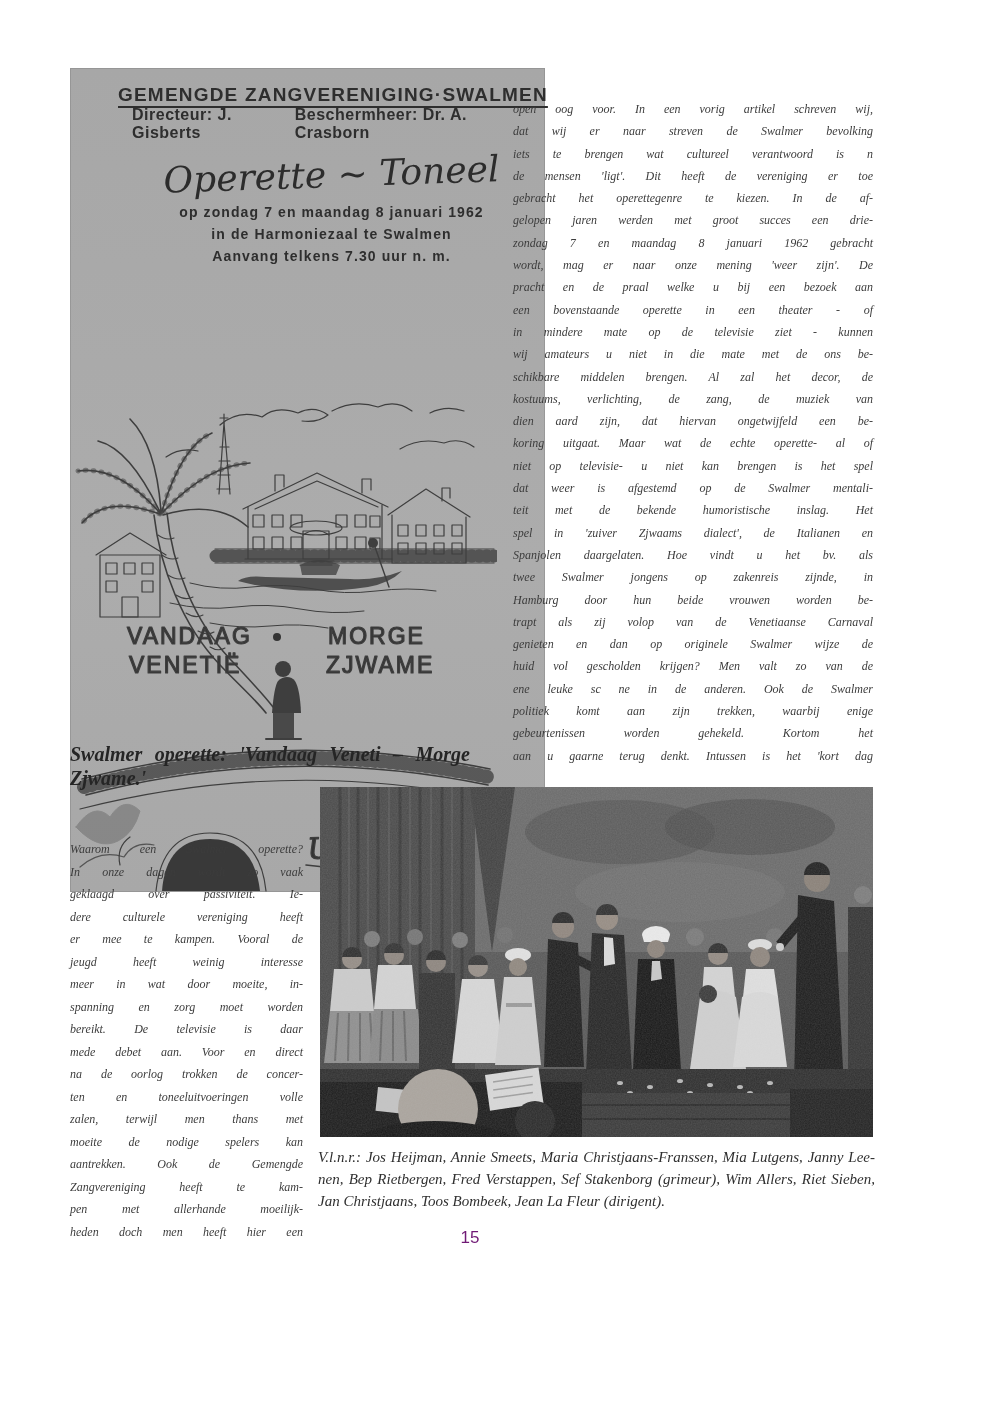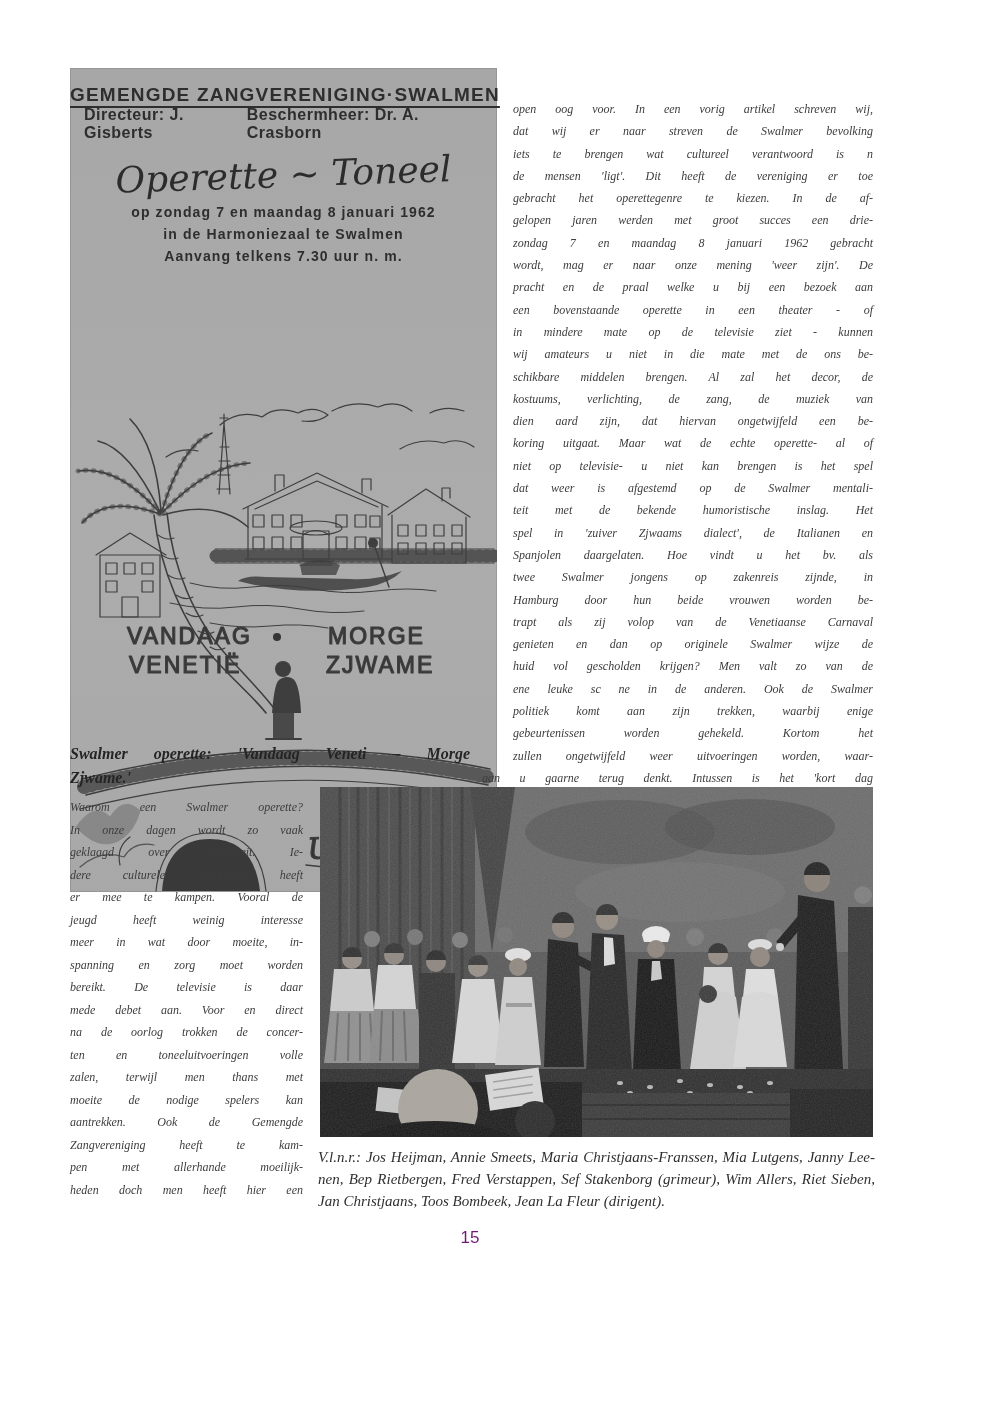--- a/index.html
+++ b/index.html
@@ -2,48 +2,48 @@
 <html style="--poster-bg: #a9a9a9; --poster-ink: #2e2e2e; --ink: #3c3c3c;"><head>
 <meta charset="utf-8">
 <style>
   html,body{margin:0;padding:0;background:#ffffff;}
   .page{position:relative;width:1000px;height:1415px;background:#ffffff;overflow:hidden;
         font-family:"Liberation Serif",serif;}
 
   
   .poster{position:absolute;left:70px;top:68px;width:427px;height:824px;
           background:linear-gradient(180deg,#a7a7a7,#acacac 60%,#a8a8a8);
-          box-shadow:inset 0 0 0 1px rgba(0,0,0,.10);}
+          box-shadow:inset 0 0 0 1px rgba(0,0,0,.10);padding-left:48px;}
   .poster-title{margin-top:16px;text-align:center;font-family:"Liberation Sans",sans-serif;
           font-weight:600;font-size:19px;letter-spacing:1.2px;color:var(--poster-ink,#2e2e2e);
           text-decoration:underline;text-underline-offset:5px;text-decoration-thickness:1.5px;
           white-space:nowrap;}
   .poster-sub{display:flex;justify-content:center;padding:0 14px;
           font-family:"Liberation Sans",sans-serif;font-weight:700;font-size:16px;
           letter-spacing:.5px;color:var(--poster-ink,#2e2e2e);}
   .poster-script{margin-top:12px;text-align:center;font-family:"DejaVu Serif",serif;
           font-style:italic;font-size:36px;color:#2c2c2c;transform:rotate(-2deg);}
   .poster-info{margin-top:6px;font-family:"Liberation Sans",sans-serif;font-weight:700;
           font-size:14px;letter-spacing:1.1px;line-height:22px;color:var(--poster-ink,#2e2e2e);}
   .poster-info .tline{text-align:right;text-align-last:center;}
   .poster-art{position:absolute;left:0;bottom:0;width:427px;height:495px;}
   .lbl{font-family:"Liberation Sans",sans-serif;font-size:23px;letter-spacing:2px;fill:#353535;}
   .script-lbl{font-family:"DejaVu Serif",serif;font-style:italic;font-size:29px;fill:#333333;}
 
   
   .body-col{position:absolute;font-style:italic;font-size:12px;color:var(--ink,#3c3c3c);margin-top:32px;}
   .right-col{left:513px;top:66px;width:360px;line-height:22.3px;}
-  .left-col{left:70px;top:764px;width:233px;line-height:22.5px;}
+  .left-col{left:70px;top:806px;width:233px;line-height:22.5px;}
   .tline{text-align:justify;text-align-last:justify;}
   .right-col .tline:nth-child(31),
   .right-col .tline:nth-child(32){margin-left:-31px;}
   .no-jlast .tline:last-child{text-align-last:left;}
 
   .poster-caption{position:absolute;left:70px;top:742px;width:400px;font-style:italic;
-          font-weight:700;font-size:16px;line-height:24px;color:#252525;}
+          font-weight:700;font-size:20px;line-height:24px;color:#252525;}
 
   
   .photo{position:absolute;left:320px;top:787px;width:553px;height:350px;}
   .photo svg{display:block;width:100%;height:100%;}
   .photo-caption{position:absolute;left:318px;top:1147px;width:557px;font-style:italic;
           font-size:15px;line-height:21.8px;color:#2f2f2f;}
 
   .page-number{position:absolute;left:420px;top:1228px;width:100px;text-align:center;
           font-family:"Liberation Sans",sans-serif;font-size:17px;color:#701a75;}
 </style>
@@ -224,21 +224,20 @@
       <div class="tline">spel in 'zuiver Zjwaams dialect', de Italianen en</div>
       <div class="tline">Spanjolen daargelaten. Hoe vindt u het bv. als</div>
       <div class="tline">twee Swalmer jongens op zakenreis zijnde, in</div>
       <div class="tline">Hamburg door hun beide vrouwen worden be-</div>
       <div class="tline">trapt als zij volop van de Venetiaanse Carnaval</div>
       <div class="tline">genieten en dan op originele Swalmer wijze de</div>
       <div class="tline">huid vol gescholden krijgen? Men valt zo van de</div>
       <div class="tline">ene leuke sc ne in de anderen. Ook de Swalmer</div>
       <div class="tline">politiek komt aan zijn trekken, waarbij enige</div>
       <div class="tline">gebeurtenissen worden gehekeld. Kortom het</div>
-      <div class="tline">zullen ongetwijfeld weer uitvoeringen worden, waar-</div>
       <div class="tline">aan u gaarne terug denkt. Intussen is het 'kort dag</div>
     </div>
 
   <div class="body-col left-col">
       <div class="tline">Waarom een Swalmer operette?</div>
       <div class="tline">In onze dagen wordt zo vaak</div>
       <div class="tline">geklaagd over passiviteit. Ie-</div>
       <div class="tline">dere culturele vereniging heeft</div>
       <div class="tline">er mee te kampen. Vooral de</div>
       <div class="tline">jeugd heeft weinig interesse</div>

